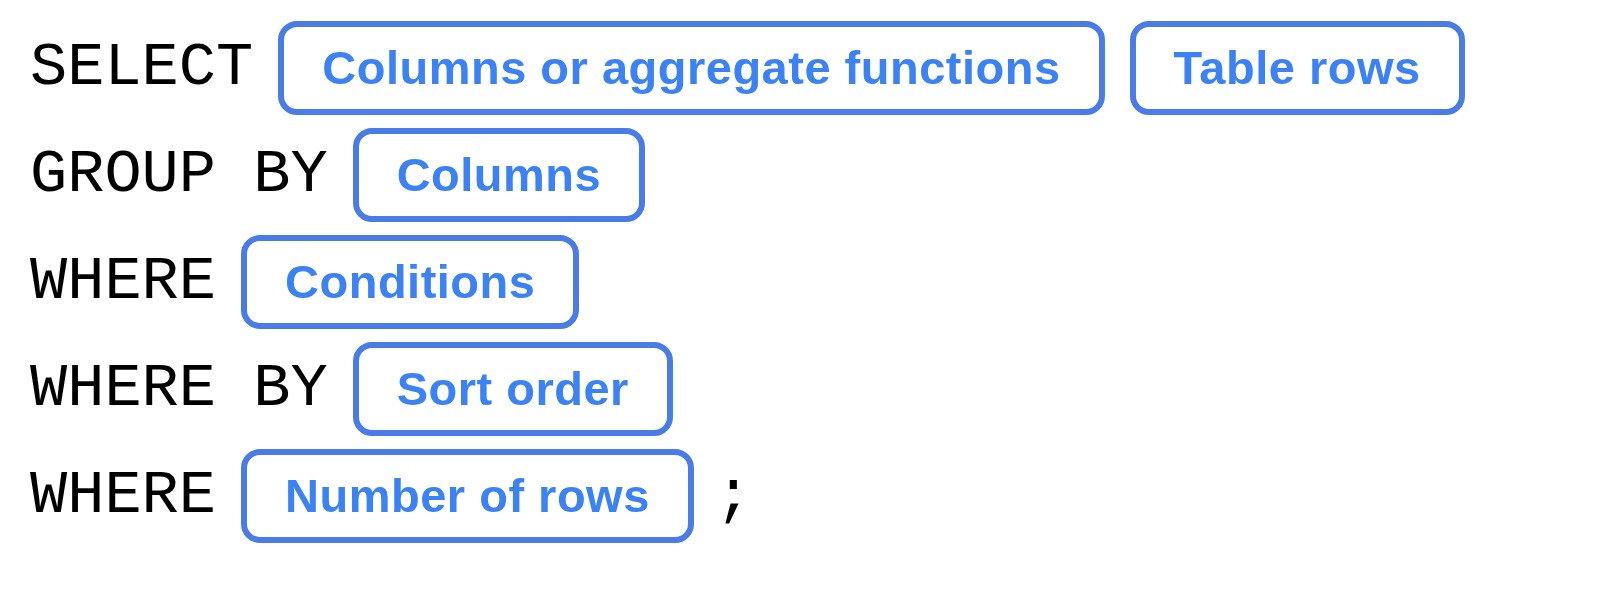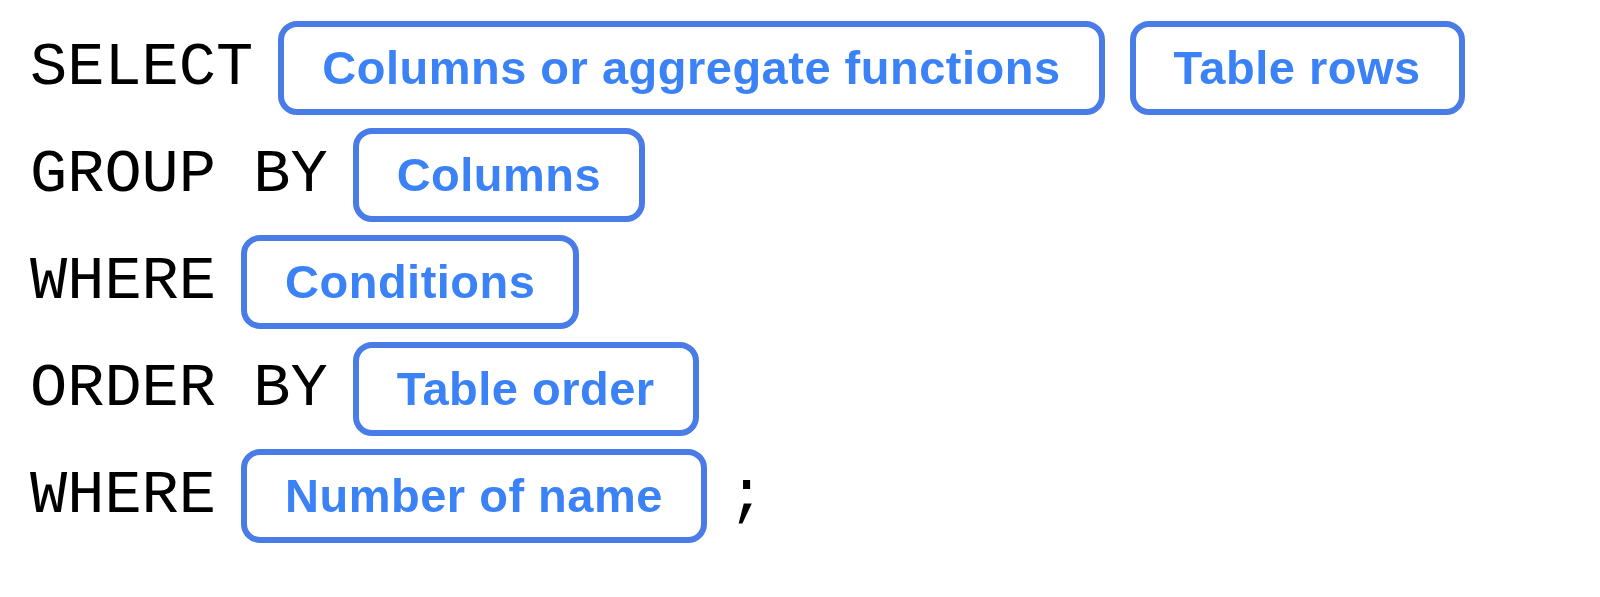--- a/index.html
+++ b/index.html
@@ -74,23 +74,23 @@
     <span class="kw">GROUP BY</span>
     <span class="pill">Columns</span>
   </div>
 
   <div class="row">
     <span class="kw">WHERE</span>
     <span class="pill">Conditions</span>
   </div>
 
   <div class="row">
-    <span class="kw">ORDER BY</span>
-    <span class="pill">Table order</span>
+    <span class="kw">WHERE BY</span>
+    <span class="pill">Sort order</span>
   </div>
 
   <div class="row">
     <span class="kw">WHERE</span>
-    <span class="pill">Number of name</span>
+    <span class="pill">Number of rows</span>
     <span class="kw punct">;</span>
   </div>
 
 </div>
 
 </body></html>

